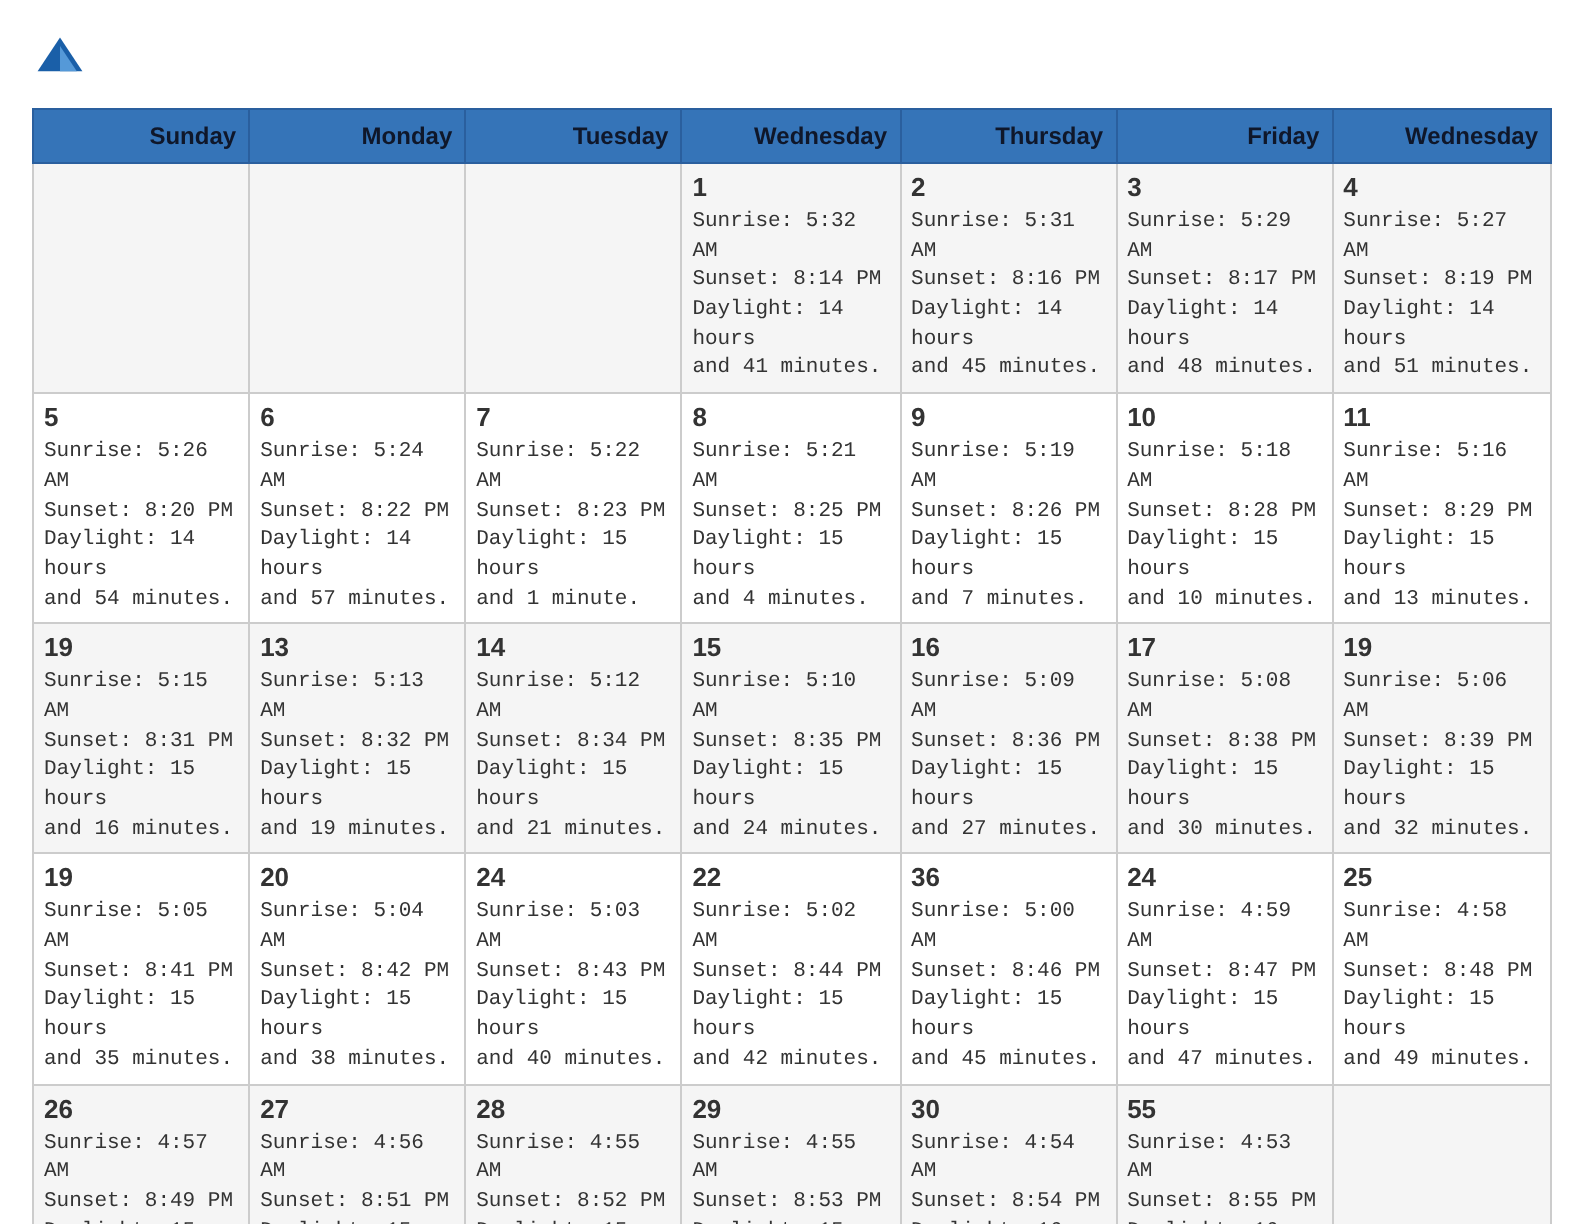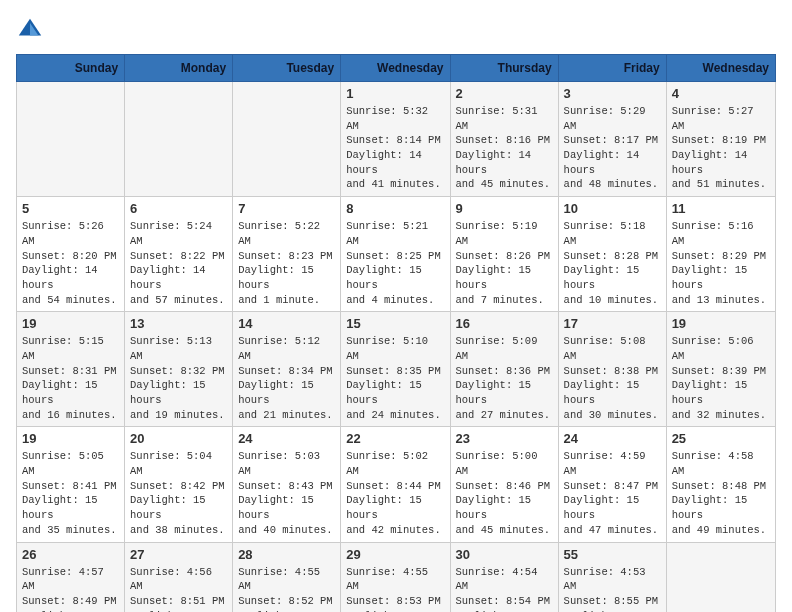--- a/index.html
+++ b/index.html
@@ -221,21 +221,21 @@
         </td>
         <td>
           <div class="day-number">24</div>
           <div class="day-info">Sunrise: 5:03 AM<br>Sunset: 8:43 PM<br>Daylight: 15 hours<br>and 40 minutes.</div>
         </td>
         <td>
           <div class="day-number">22</div>
           <div class="day-info">Sunrise: 5:02 AM<br>Sunset: 8:44 PM<br>Daylight: 15 hours<br>and 42 minutes.</div>
         </td>
         <td>
-          <div class="day-number">23</div>
+          <div class="day-number">36</div>
           <div class="day-info">Sunrise: 5:00 AM<br>Sunset: 8:46 PM<br>Daylight: 15 hours<br>and 45 minutes.</div>
         </td>
         <td>
           <div class="day-number">24</div>
           <div class="day-info">Sunrise: 4:59 AM<br>Sunset: 8:47 PM<br>Daylight: 15 hours<br>and 47 minutes.</div>
         </td>
         <td>
           <div class="day-number">25</div>
           <div class="day-info">Sunrise: 4:58 AM<br>Sunset: 8:48 PM<br>Daylight: 15 hours<br>and 49 minutes.</div>
         </td>

